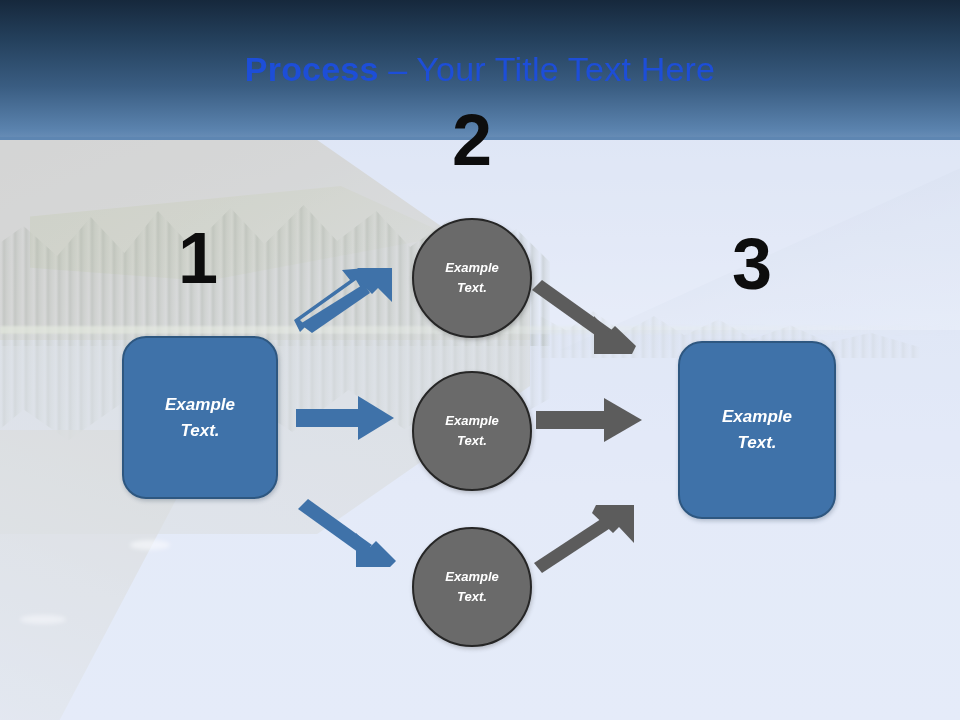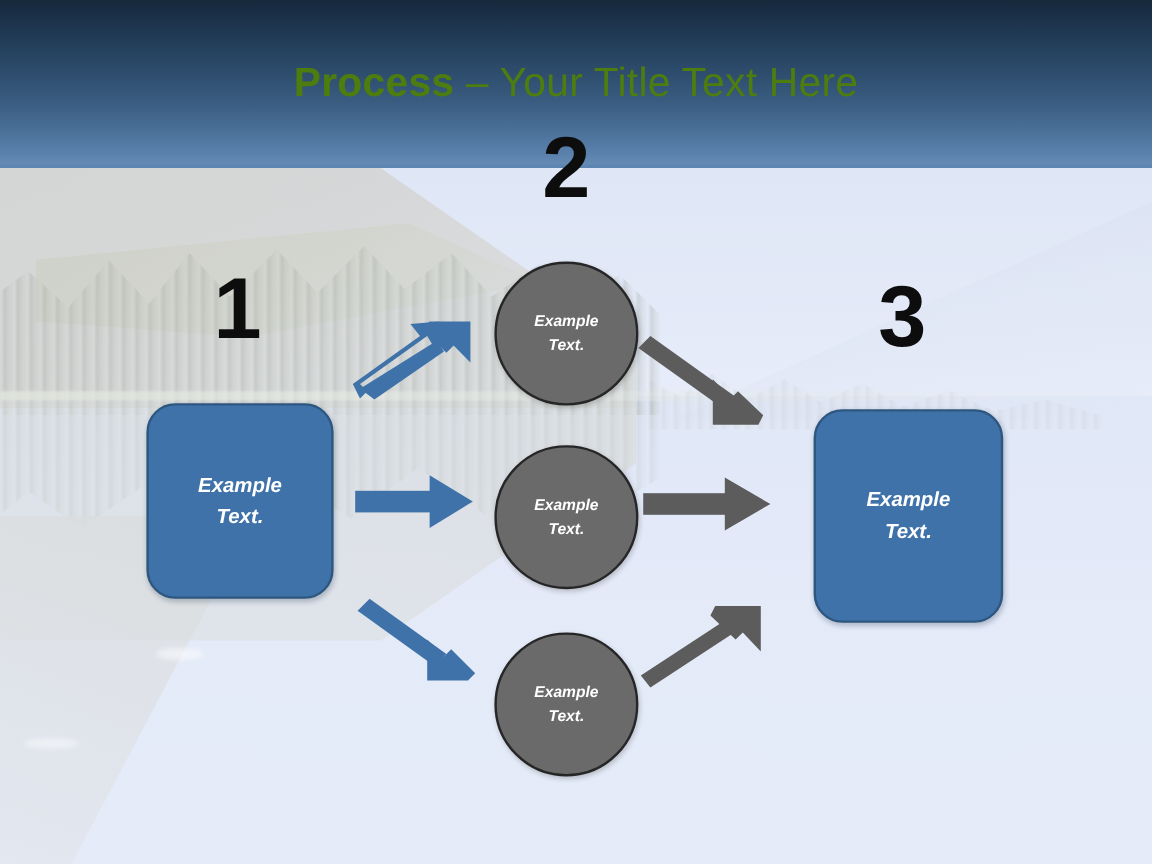--- a/index.html
+++ b/index.html
@@ -159,21 +159,21 @@
   .header-rule {
     position: absolute;
     left: 0; top: 137px; width: 960px; height: 3px;
     background: #5e86b2;
   }
   .slide-title {
     position: absolute;
     left: 0; top: 50px;
     width: 960px;
     text-align: center;
-    color: #4d7c0f;
+    color: #1d4ed8;
     font-size: 34px;
     letter-spacing: 0.2px;
     white-space: nowrap;
   }
   .slide-title .bold { font-weight: bold; }
   .slide-title .light { font-weight: normal; }
 
   
   .step-num {
     position: absolute;

